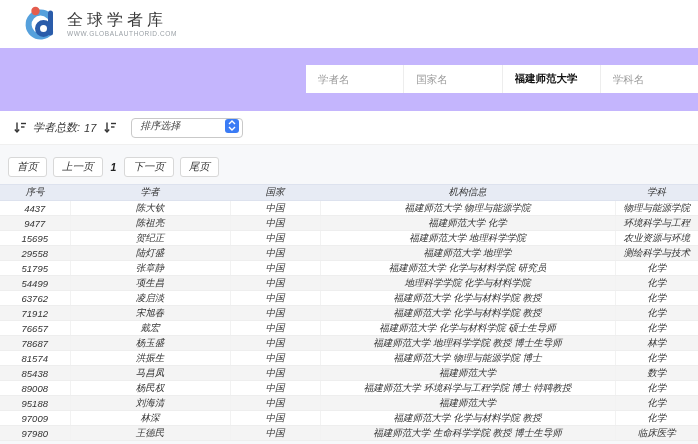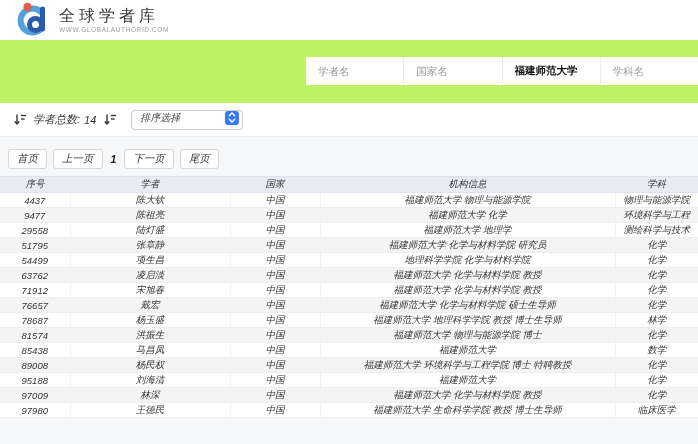--- a/index.html
+++ b/index.html
@@ -1,27 +1,27 @@
 <!DOCTYPE html>
 <html><head>
 <meta charset="utf-8">
 <style>
   * { box-sizing: border-box; margin: 0; padding: 0; }
   html,body { width:698px; height:444px; overflow:hidden;
     font-family:"Liberation Sans","DejaVu Sans",sans-serif; background:#fff; }
 
   
-  .top-header { height:40px; display:flex; align-items:center; padding-left:14px; background:#fff; }
+  .top-header { height:48px; display:flex; align-items:center; padding-left:22px; background:#fff; }
   .logo-box { display:flex; align-items:center; cursor:pointer; }
   .brand-text { margin-left:9px; }
   .brand-title { font-size:16px; color:#3a3a3a; letter-spacing:4px; font-weight:500; line-height:18px; }
   .brand-sub { font-size:6.5px; color:#9aa0a6; letter-spacing:0.6px; margin-top:1px; }
 
   
-  .nav-section { height:63px; background:#bef264; position:relative; }
+  .nav-section { height:63px; background:#c4b5fd; position:relative; }
   .search-bar { position:absolute; top:17px; right:0; width:392px; height:28px; background:#fff; display:flex; }
   .search-field { flex:1; min-width:0; border:none; outline:none; background:transparent;
     padding:0 12px; font-size:10.5px; color:#222; font-family:inherit; }
   .search-field + .search-field { border-left:1px solid #ededed; }
   .search-field::placeholder { color:#9a9a9a; }
   .search-field.filled { font-weight:bold; color:#111; }
 
   
   .content { background:#f7f8fa; height:341px;font-style:italic; }
   .sortbar { height:34px; background:#fff; display:flex; align-items:center; padding-left:14px;
@@ -81,21 +81,21 @@
 <div class="content">
 
   <div class="sortbar">
     <svg class="sort-icon" viewBox="0 0 13 13">
       <line x1="3" y1="1.5" x2="3" y2="10.5" stroke="#333" stroke-width="1.4"></line>
       <polyline points="0.8,8.5 3,11 5.2,8.5" fill="none" stroke="#333" stroke-width="1.4"></polyline>
       <line x1="7" y1="2.5" x2="12" y2="2.5" stroke="#333" stroke-width="1.4"></line>
       <line x1="7" y1="6" x2="10.5" y2="6" stroke="#333" stroke-width="1.4"></line>
     </svg>
     <span class="total-label">学者总数:</span>
-    <span class="total-count">14</span>
+    <span class="total-count">17</span>
     <svg class="sort-icon" viewBox="0 0 13 13">
       <line x1="3" y1="1.5" x2="3" y2="10.5" stroke="#333" stroke-width="1.4"></line>
       <polyline points="0.8,8.5 3,11 5.2,8.5" fill="none" stroke="#333" stroke-width="1.4"></polyline>
       <line x1="7" y1="2.5" x2="12" y2="2.5" stroke="#333" stroke-width="1.4"></line>
       <line x1="7" y1="6" x2="10.5" y2="6" stroke="#333" stroke-width="1.4"></line>
     </svg>
     <div class="sort-select">
       <span>排序选择</span>
       <span class="stepper">
         <svg width="8" height="5" viewBox="0 0 8 5">
@@ -143,20 +143,27 @@
     <td>物理与能源学院</td>
   </tr>
           <tr>
     <td>9477</td>
     <td>陈祖亮</td>
     <td>中国</td>
     <td>福建师范大学 化学</td>
     <td>环境科学与工程</td>
   </tr>
           <tr>
+    <td>15695</td>
+    <td>贺纪正</td>
+    <td>中国</td>
+    <td>福建师范大学 地理科学学院</td>
+    <td>农业资源与环境</td>
+  </tr>
+          <tr>
     <td>29558</td>
     <td>陆灯盛</td>
     <td>中国</td>
     <td>福建师范大学 地理学</td>
     <td>测绘科学与技术</td>
   </tr>
           <tr>
     <td>51795</td>
     <td>张章静</td>
     <td>中国</td>

